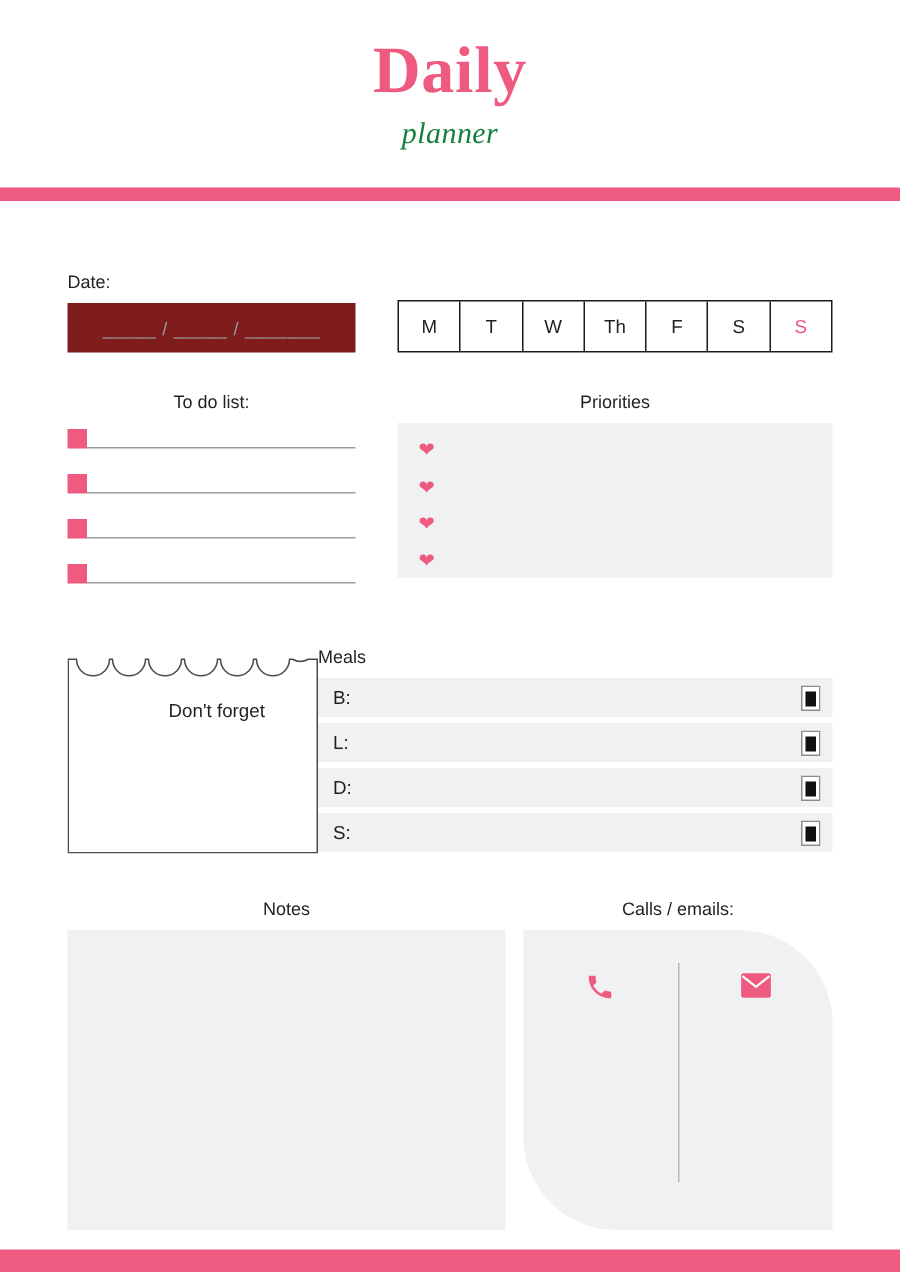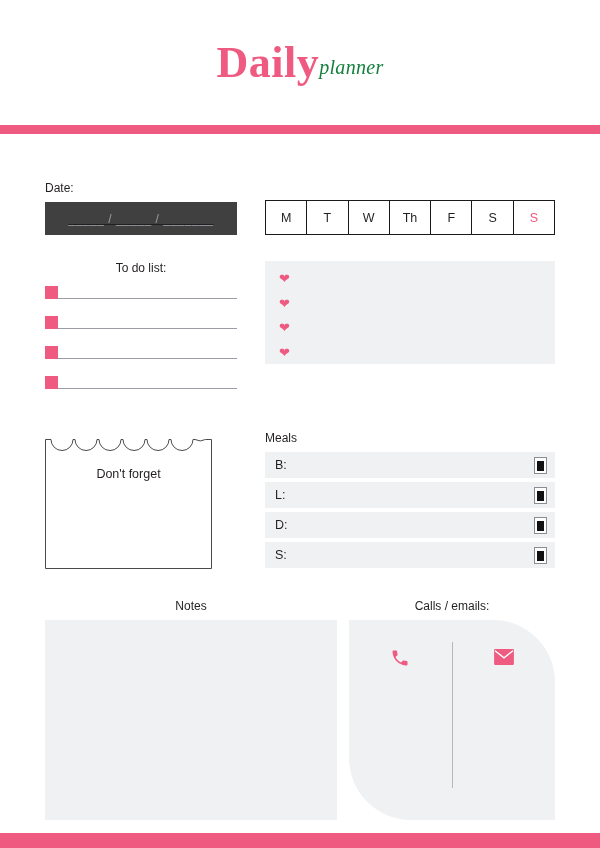--- a/index.html
+++ b/index.html
@@ -13,21 +13,21 @@
     font-family: "Liberation Sans", sans-serif;
     color: #231f20;
     overflow: hidden;
     position: relative;
   }
 
   
   .header {
     height: 125px;
     display: flex;
-    flex-direction: row;
+    flex-direction: column;
     align-items: center;
     justify-content: center;
     background: #ffffff;
   }
   .title-main {
     font-family: "Liberation Serif", serif;
     font-size: 44px;
     font-weight: bold;
     color: #ee5a80;
     line-height: 1;
@@ -68,25 +68,24 @@
 
   
   .row-date {
     display: flex;
     align-items: flex-end;
     margin-top: 47px;
   }
   .date-col { width: 192px; }
   .date-box {
     height: 33px;
-    background: #404040;
+    background: #7f1d1d;
     display: flex;
     align-items: center;
     justify-content: center;
-    text-decoration: underline;
   }
   .date-placeholder {
     font-size: 12px;
     color: #9a9da3;
     letter-spacing: 0.5px;
   }
   .days-col {
     margin-left: 28px;
     flex: 1;
   }
@@ -163,29 +162,28 @@
   }
   .notepad {
     width: 167px;
     height: 138px;
     position: relative;
   }
   .notepad svg { display: block; }
   .notepad-label {
     position: absolute;
     top: 36px;
-    left: 0;
+    left: 16px;
     width: 100%;
     text-align: center;
     font-size: 12.5px;
     color: #231f20;
   }
 
   .meals-col {
-    margin-left: 53px;
     flex: 1;
   }
   .meal-row {
     height: 26px;
     background: #f0f1f3;
     margin-bottom: 4px;
     display: flex;
     align-items: center;
     padding: 0 8px 0 10px;
     box-sizing: border-box;
@@ -285,20 +283,21 @@
           <span class="todo-line"></span>
         </div>
         <div class="todo-item">
           <span class="todo-box"></span>
           <span class="todo-line"></span>
         </div>
       </div>
     </div>
 
     <div class="col-right">
+      <div class="section-label">Priorities</div>
       <div class="priorities-box">
         <div class="priority-row">
           <span class="heart">❤</span>
         </div>
         <div class="priority-row">
           <span class="heart">❤</span>
         </div>
         <div class="priority-row">
           <span class="heart">❤</span>
         </div>

